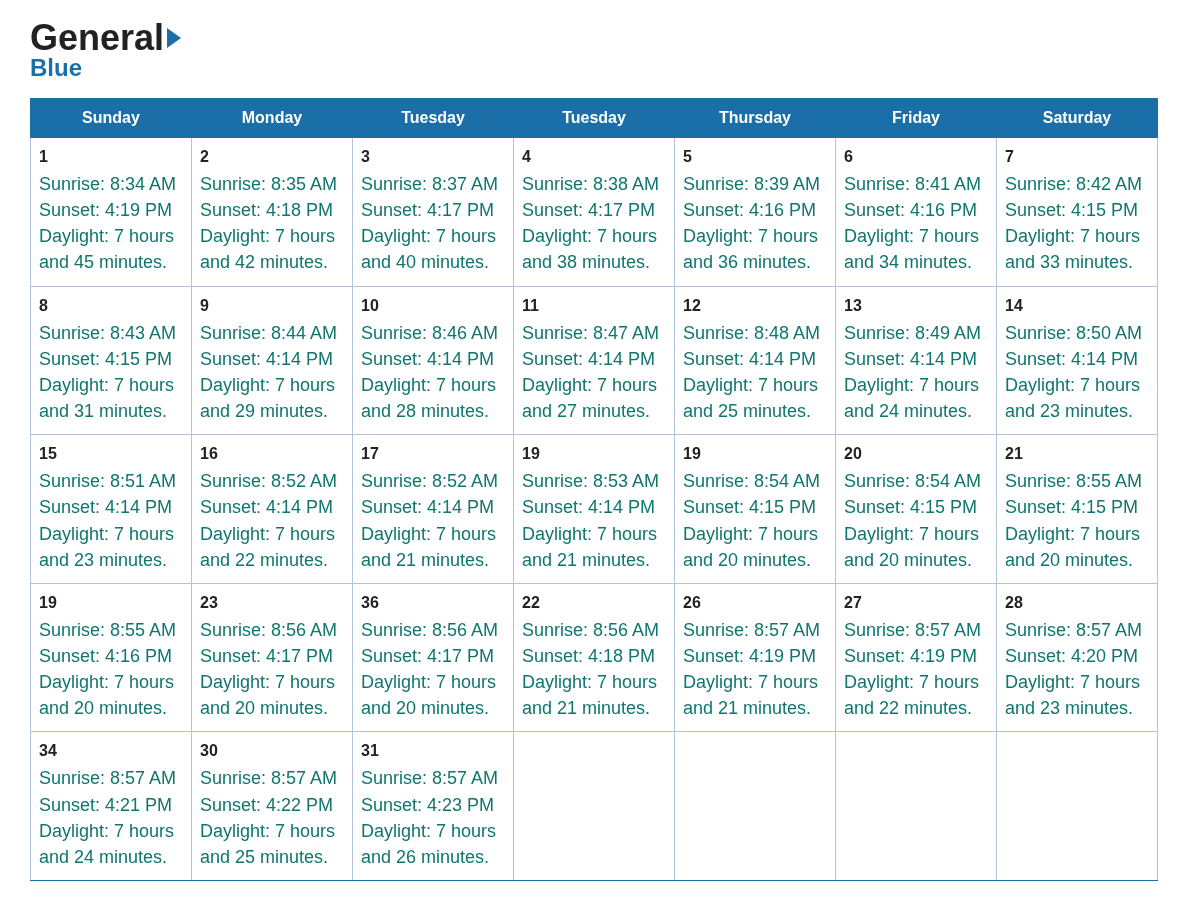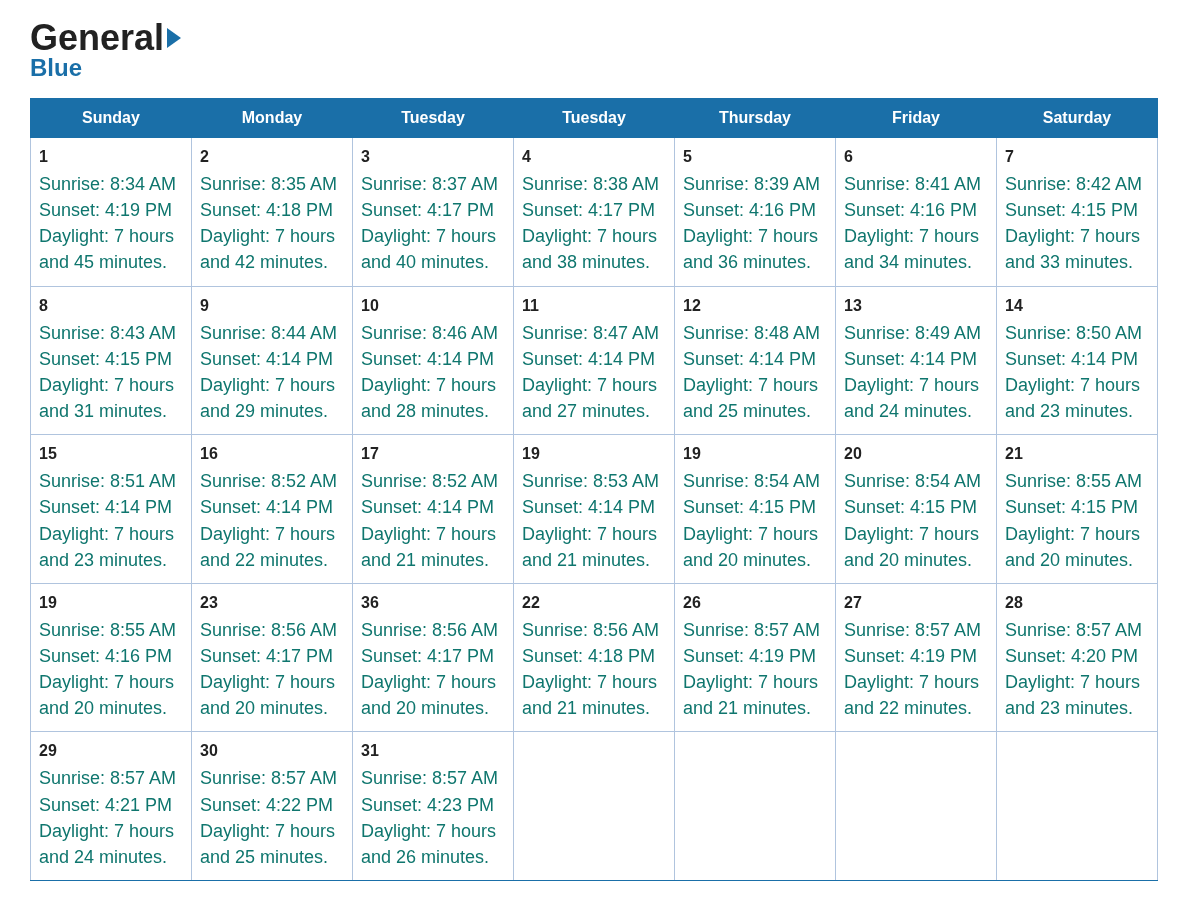--- a/index.html
+++ b/index.html
@@ -246,21 +246,21 @@
           <span class="day-number">27</span>
           <div class="day-info">Sunrise: 8:57 AM<br>Sunset: 4:19 PM<br>Daylight: 7 hours and 22 minutes.</div>
         </td>
         <td>
           <span class="day-number">28</span>
           <div class="day-info">Sunrise: 8:57 AM<br>Sunset: 4:20 PM<br>Daylight: 7 hours and 23 minutes.</div>
         </td>
       </tr>
       <tr>
         <td>
-          <span class="day-number">29</span>
+          <span class="day-number">34</span>
           <div class="day-info">Sunrise: 8:57 AM<br>Sunset: 4:21 PM<br>Daylight: 7 hours and 24 minutes.</div>
         </td>
         <td>
           <span class="day-number">30</span>
           <div class="day-info">Sunrise: 8:57 AM<br>Sunset: 4:22 PM<br>Daylight: 7 hours and 25 minutes.</div>
         </td>
         <td>
           <span class="day-number">31</span>
           <div class="day-info">Sunrise: 8:57 AM<br>Sunset: 4:23 PM<br>Daylight: 7 hours and 26 minutes.</div>
         </td>

